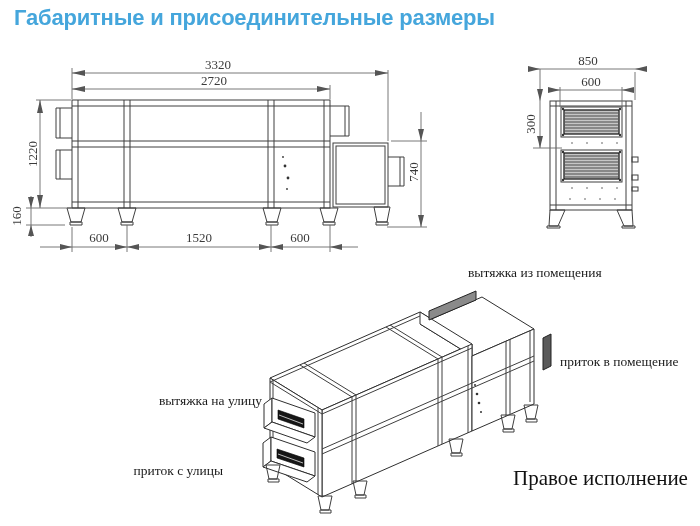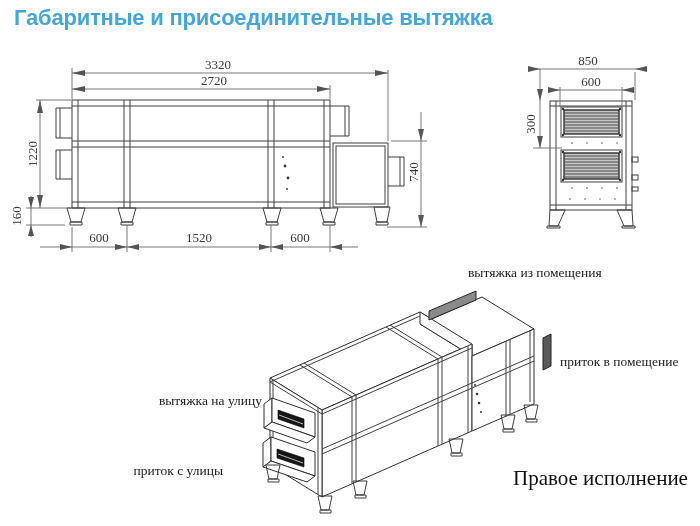--- a/index.html
+++ b/index.html
@@ -20,21 +20,21 @@
   .grillbg{fill:#c6c6c6;stroke:#1c1c1c;stroke-width:1.3;}
   .slot{fill:#161616;stroke:#000;stroke-width:0.6;}
   .slotline{stroke:#bdbdbd;stroke-width:1;}
   .dot{fill:#333;}
   .rivet{fill:#555;}
 </style>
 </head>
 <body>
 
 <div class="page">
-  <h1 class="title">Габаритные и присоединительные вытяжка</h1>
+  <h1 class="title">Габаритные и присоединительные размеры</h1>
 
   <svg width="700" height="526" viewBox="0 0 700 526">
 
     <g>
       <g>
         <rect class="ln" x="72" y="100" width="258" height="108"></rect>
         <path class="ln" d="M72,106 H330 M72,202 H330 M78,100 V208 M324,100 V208"></path>
         <path class="ln" d="M72,141 H330 M72,147 H330"></path>
         <path class="ln" d="M124,100 V208 M130,100 V208 M268,100 V208 M274,100 V208"></path>
       </g>

